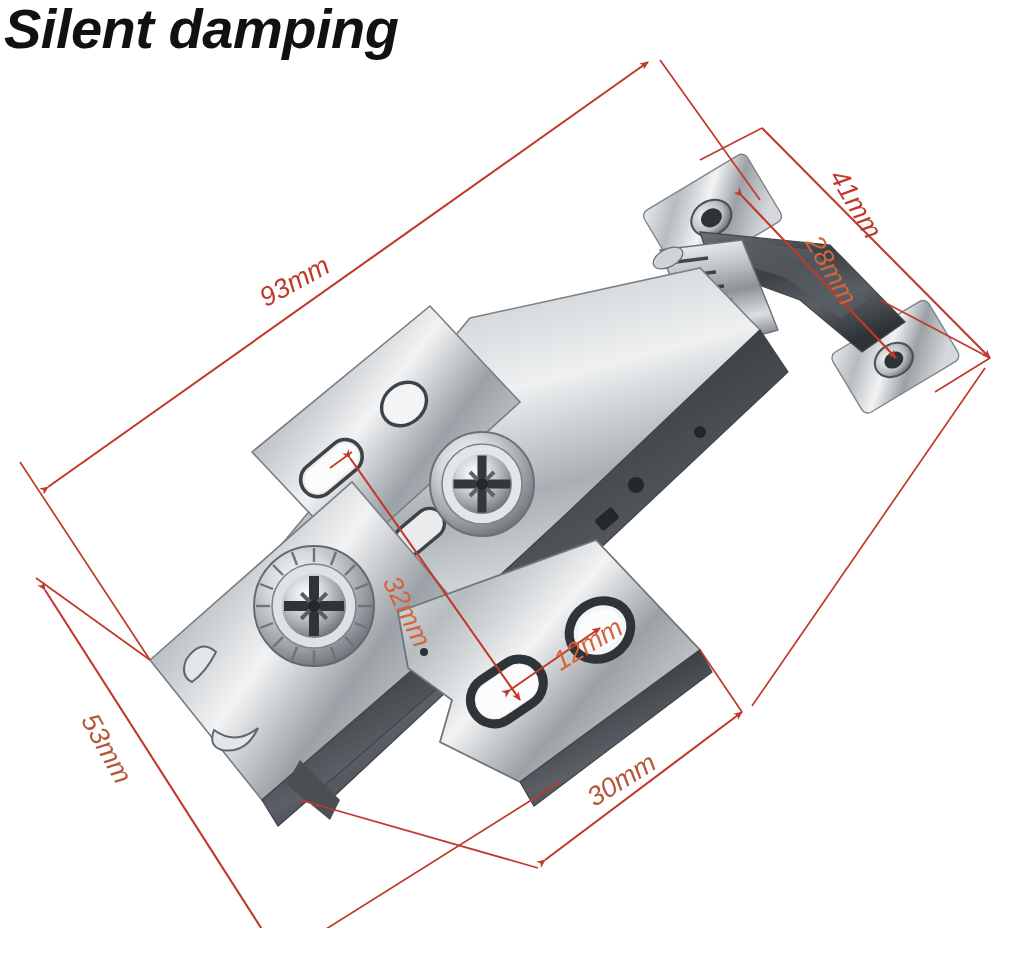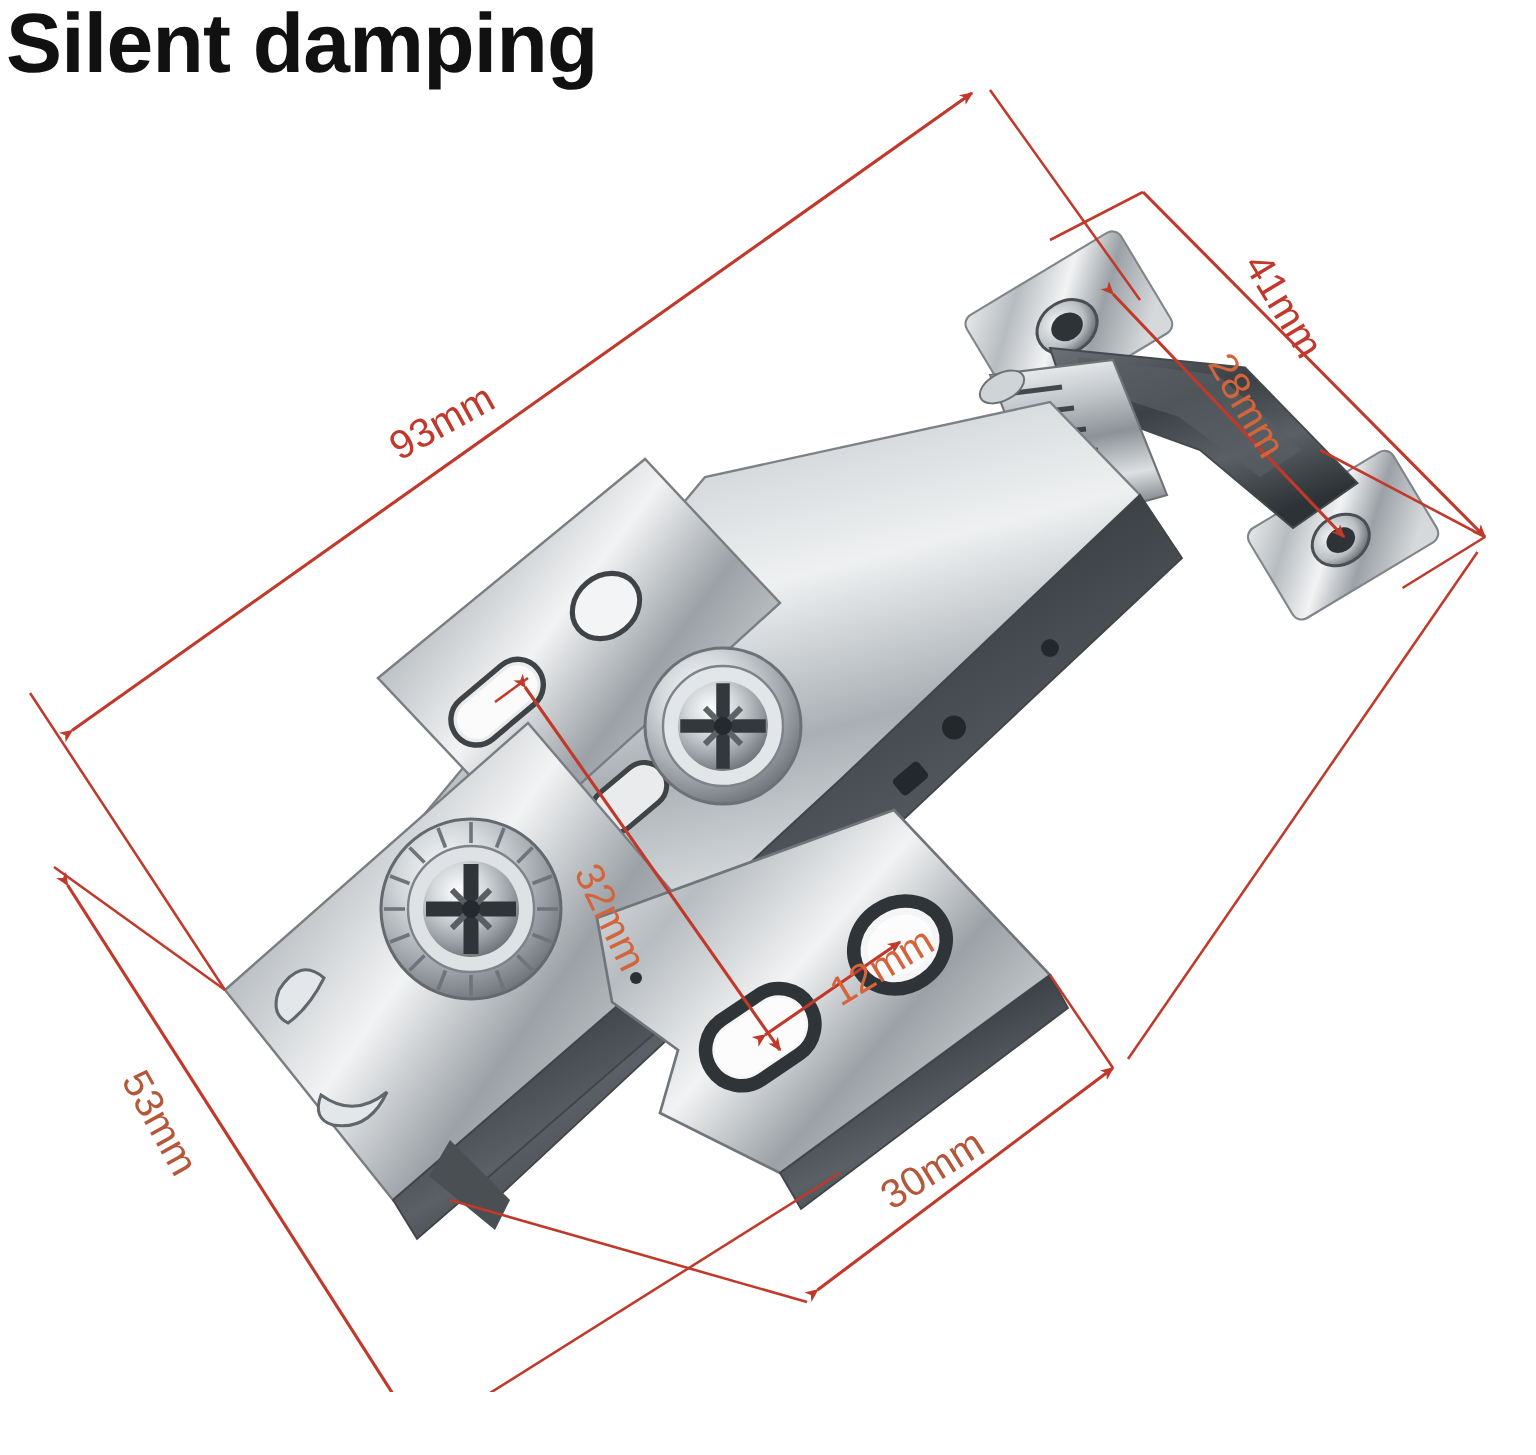--- a/index.html
+++ b/index.html
@@ -10,20 +10,21 @@
   }
   body {
     font-family: "Liberation Sans", sans-serif;
   }
   #page {
     position: relative;
     width: 1024px;
     height: 928px;
     background: #ffffff;
     overflow: hidden;
+    font-style: italic;
   }
   #title {
     position: absolute;
     left: 4px;
     top: -4px;
     font-family: "Liberation Sans", sans-serif;
     font-size: 56px;
     font-weight: bold;
     letter-spacing: -0.5px;
     color: #111111;

